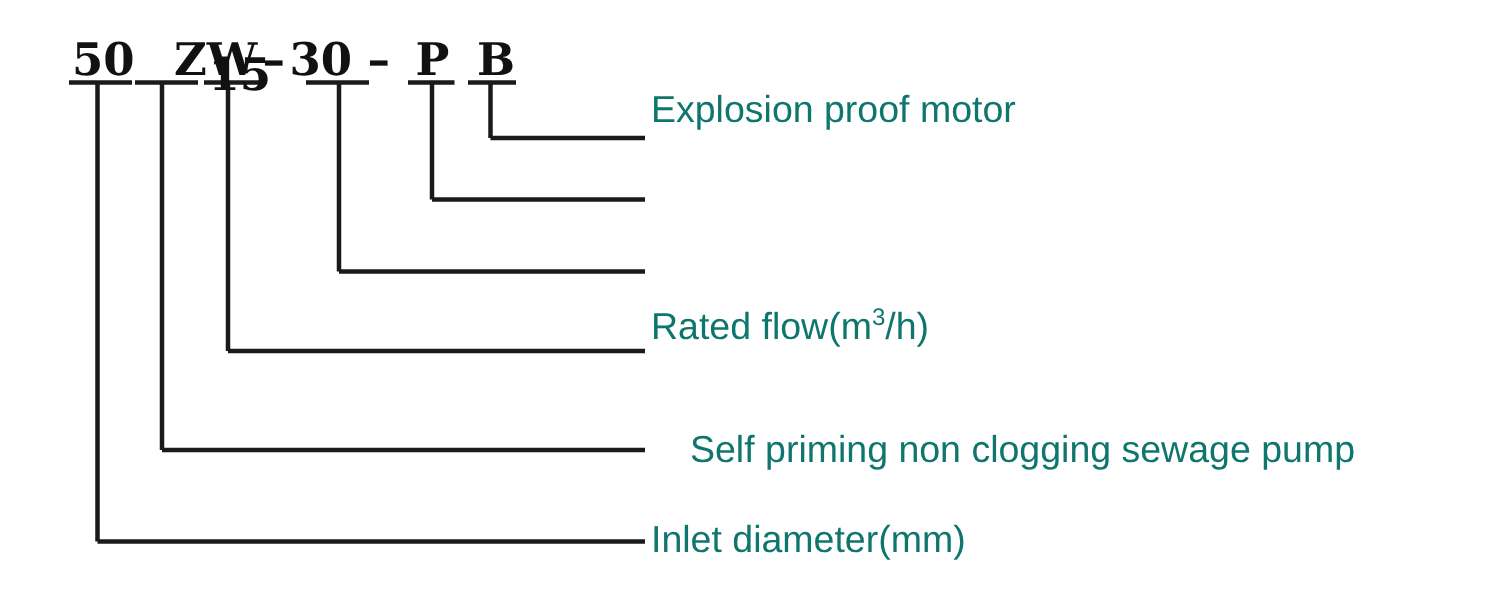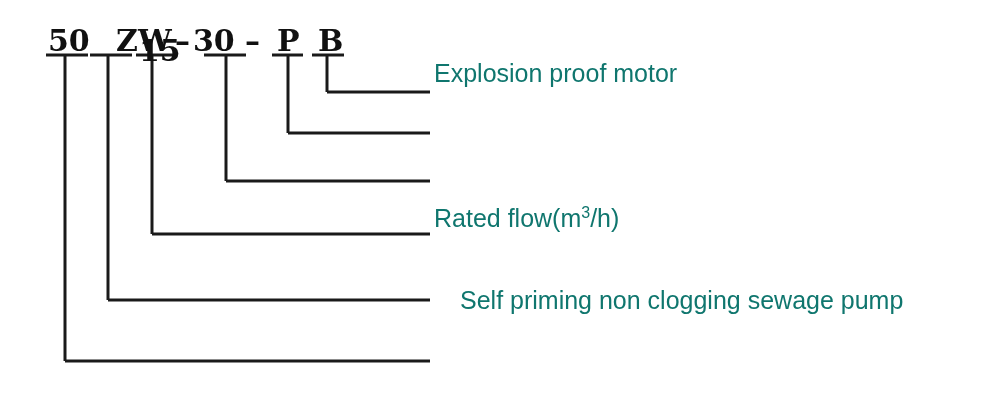--- a/index.html
+++ b/index.html
@@ -101,14 +101,17 @@
 
 
   <div class="callout" style="left: 434px; top: 204px;">
     <span class="sub-line"><span>Rated flow(m</span><span class="sup3">3</span><span>/h)</span></span>
   </div>
 
   <div class="callout" style="left: 434px; top: 286px; margin-left: 26px;">
     <span class="sub-line">Self priming non clogging sewage pump</span>
   </div>
 
+  <div class="callout" style="left: 434px; top: 346px;">
+    <span class="sub-line">Inlet diameter(mm)</span>
+  </div>
 
 </div>
 
 </body></html>

